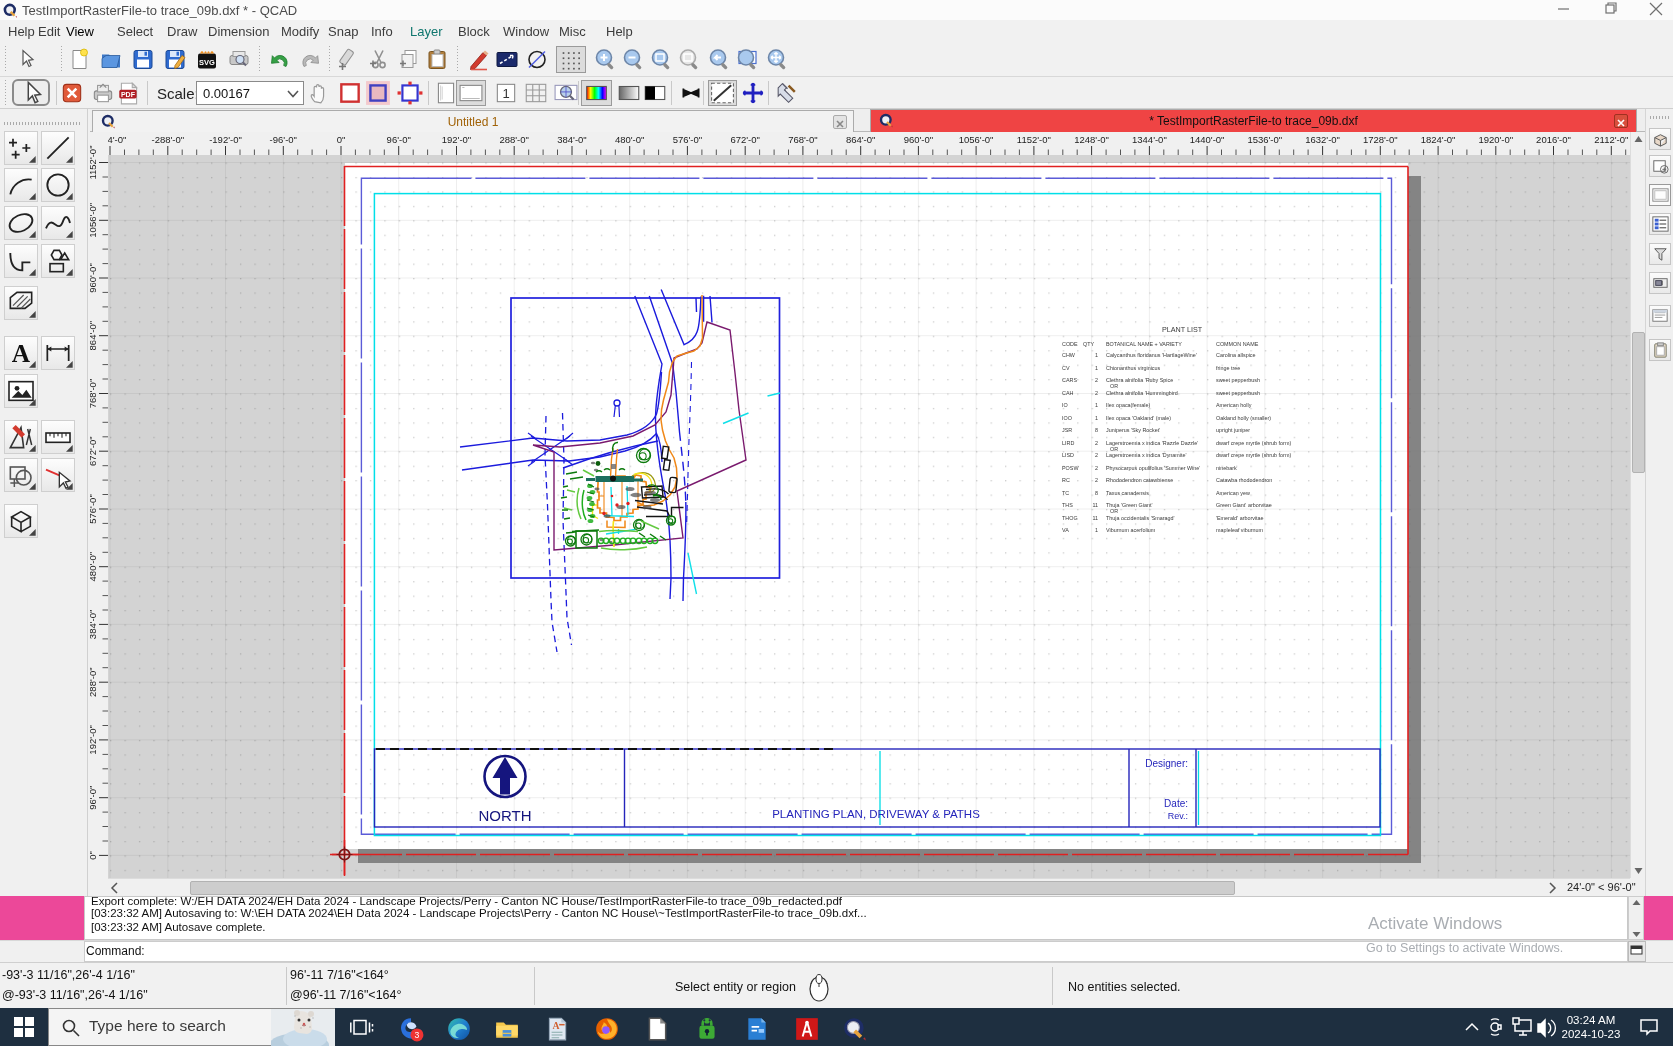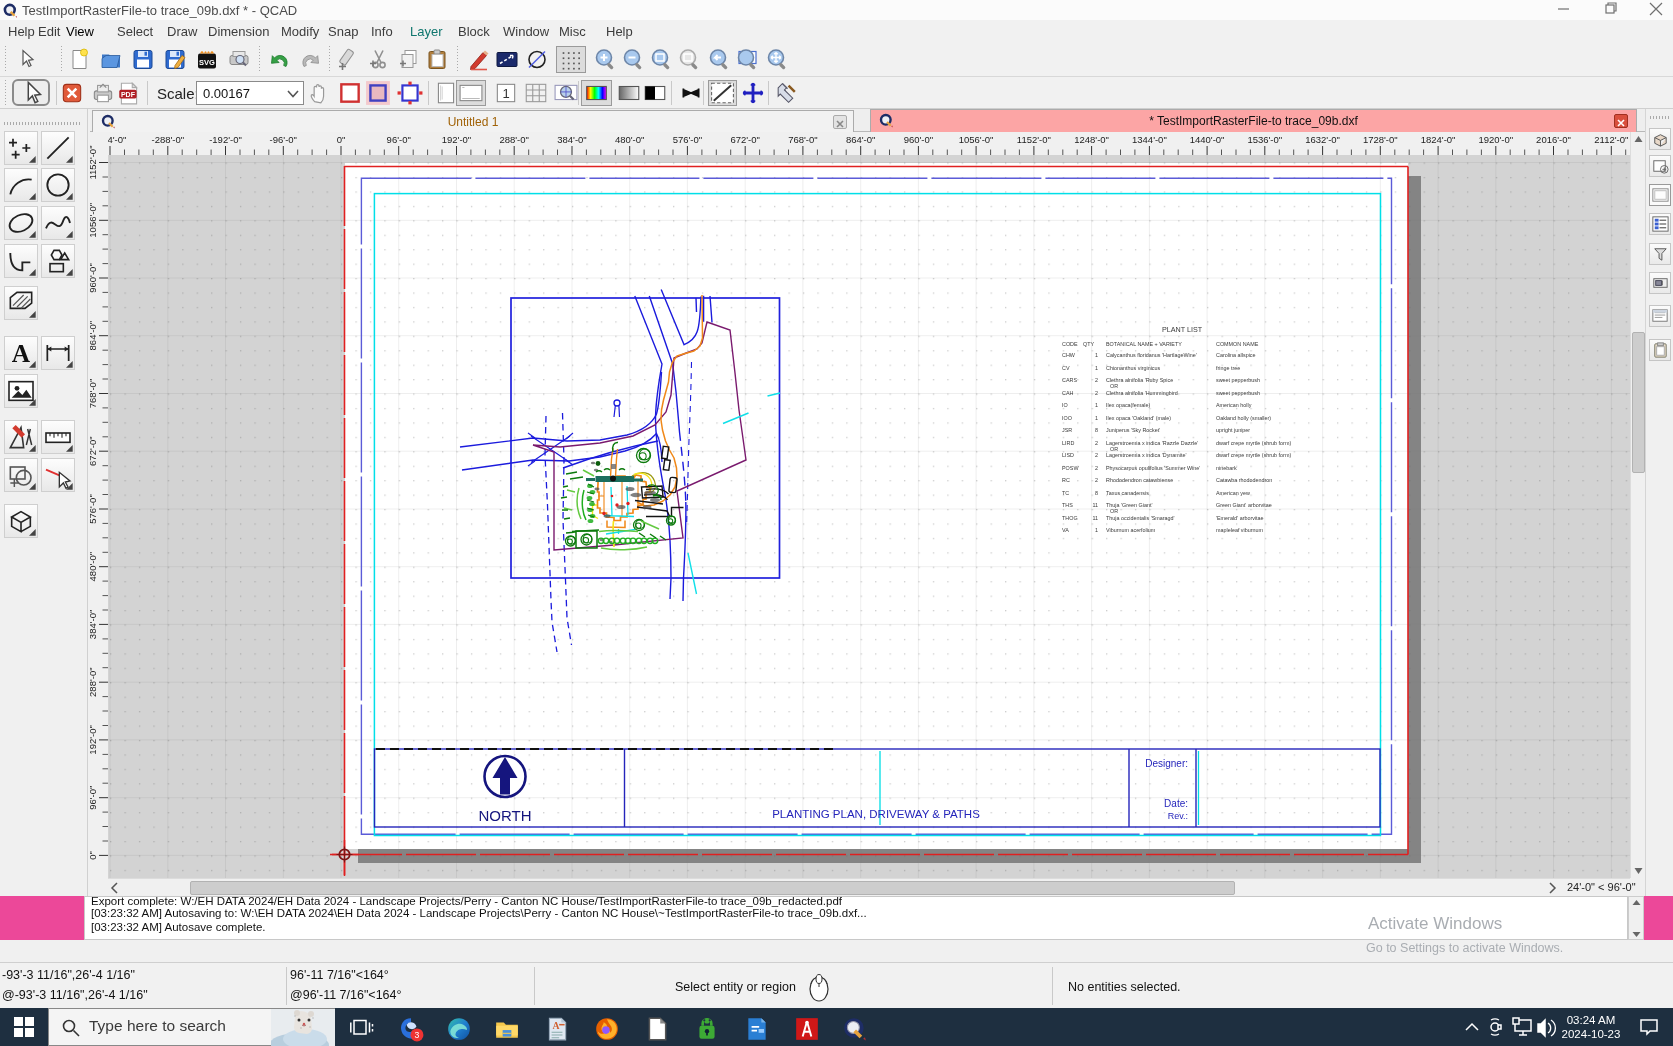--- a/index.html
+++ b/index.html
@@ -308,21 +308,21 @@
   <div class="abs" style="left:8px;top:3px"><svg width="15" height="15" viewBox="0 0 15 15">
             <circle cx="6.8" cy="6.8" r="4.8" fill="#eef0f5" stroke="#1e2d66" stroke-width="2.4"></circle>
             <rect x="8.8" y="8.2" width="5.2" height="2.2" transform="rotate(45 8.8 8.2)" fill="#e8a33d"></rect>
             <path d="M12.2 13.2 l1.6 1.2 -0.5 -1.9z" fill="#b03030"></path>
           </svg></div>
   <div class="abs" style="left:0;top:4px;width:100%;text-align:center;font-size:12px;color:#a16207">Untitled 1</div>
   <div class="abs" style="right:6px;top:4px;width:14px;height:14px;background:#e3e3e3;border:1px solid #aaa;border-radius:2px"><svg width="12" height="12">
             <path d="M3 3 l6 6 M9 3 l-6 6" stroke="#888" stroke-width="1.6"></path>
           </svg></div>
 </div>
-<div class="abs" style="left:780px;top:0px;width:767px;height:23px;background:#fca5a5;border:1px solid #ababab;border-bottom:none">
+<div class="abs" style="left:780px;top:0px;width:767px;height:23px;background:#ef4444;border:1px solid #ababab;border-bottom:none">
   <div class="abs" style="left:8px;top:3px"><svg width="15" height="15" viewBox="0 0 15 15">
             <circle cx="6.8" cy="6.8" r="4.8" fill="#eef0f5" stroke="#1e2d66" stroke-width="2.4"></circle>
             <rect x="8.8" y="8.2" width="5.2" height="2.2" transform="rotate(45 8.8 8.2)" fill="#e8a33d"></rect>
             <path d="M12.2 13.2 l1.6 1.2 -0.5 -1.9z" fill="#b03030"></path>
           </svg></div>
   <div class="abs" style="left:0;top:4px;width:100%;text-align:center;font-size:12px;color:#111">* TestImportRasterFile-to trace_09b.dxf</div>
   <div class="abs" style="right:8px;top:4px;width:14px;height:14px;background:#d94f3d;border:1px solid #a03020;border-radius:2px"><svg width="12" height="12">
             <path d="M3 3 l6 6 M9 3 l-6 6" stroke="#fff" stroke-width="1.6"></path>
           </svg></div>
 </div>
@@ -934,20 +934,28 @@
  </div>
  <div class="abs" style="left:1628px;top:0;width:16px;height:44px;background:#f0f0f0;border:1px solid #ccc">
    <svg class="abs" style="left:1px;top:1px" width="13" height="10">
           <path d="M6.5 2 l-4 5 h8z" fill="#666"></path>
         </svg>
    <svg class="abs" style="left:1px;top:32px" width="13" height="10">
           <path d="M6.5 8 l-4 -5 h8z" fill="#666"></path>
         </svg>
  </div>
 </div>
+<div class="abs" style="left:0;top:940px;width:1673px;height:22px;background:#f0f0f0;border-top:1px solid #d8d8d8">
+ <div class="abs" style="left:84px;top:0;width:1544px;height:21px;background:#fff;border:1px solid #ccc"></div>
+ <div class="abs" style="left:86px;top:3px;font-size:12px;color:#111">Command:</div>
+ <div class="abs" style="left:1628px;top:0px;width:18px;height:21px;background:#e8e8e8;border:1px solid #bbb"><svg width="16" height="19">
+          <rect x="2" y="4" width="11" height="8" fill="#fff" stroke="#333"></rect>
+          <rect x="2" y="4" width="11" height="3" fill="#333"></rect>
+        </svg></div>
+</div>
 <div class="abs" style="left:0;top:962px;width:1673px;height:46px;background:#f1f1f1;border-top:1px solid #cfcfcf">
  <div class="abs" style="left:2px;top:5px;font-size:12.5px;color:#111">-93'-3 11/16",26'-4 1/16"</div>
  <div class="abs" style="left:2px;top:25px;font-size:12.5px;color:#111">@-93'-3 11/16",26'-4 1/16"</div>
  <div class="abs sep" style="left:286px;top:4px;height:38px"></div>
  <div class="abs" style="left:290px;top:5px;font-size:12.5px;color:#111">96'-11 7/16"&lt;164°</div>
  <div class="abs" style="left:290px;top:25px;font-size:12.5px;color:#111">@96'-11 7/16"&lt;164°</div>
  <div class="abs sep" style="left:534px;top:4px;height:38px"></div>
  <div class="abs" style="left:675px;top:17px;font-size:12.5px;color:#111">Select entity or region</div>
  <svg class="abs" style="left:806px;top:8px" width="26" height="32" viewBox="0 0 26 32">
         <ellipse cx="13" cy="18" rx="9" ry="12" fill="#fff" stroke="#333" stroke-width="1.2"></ellipse>

